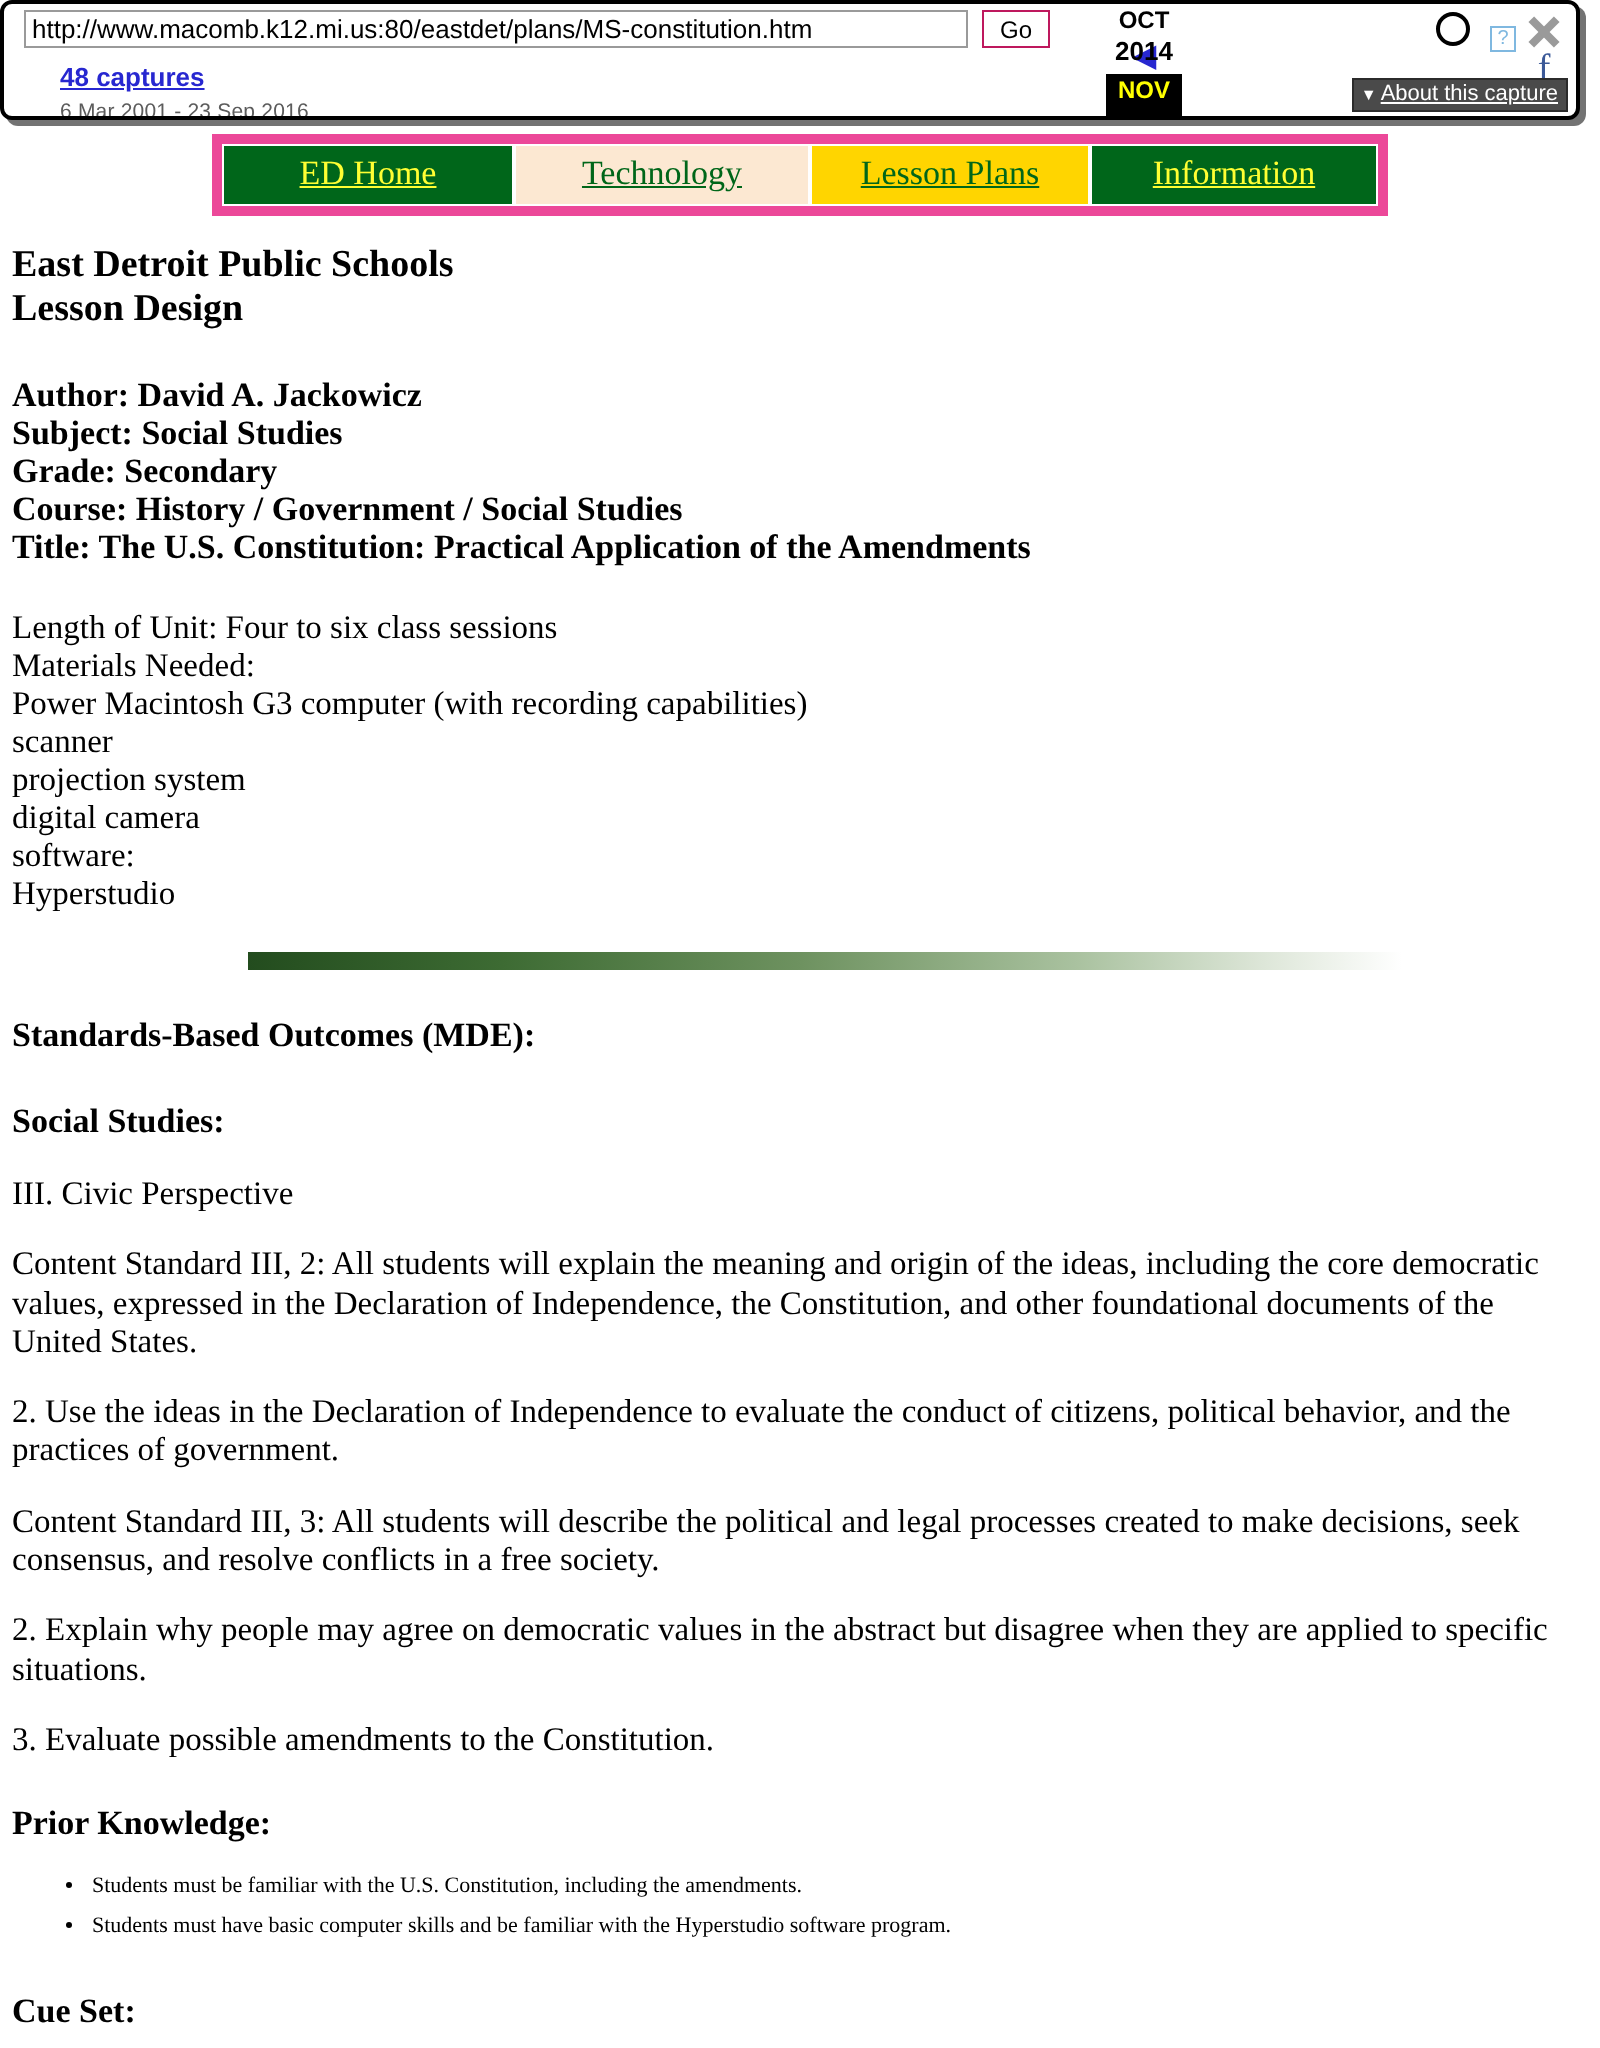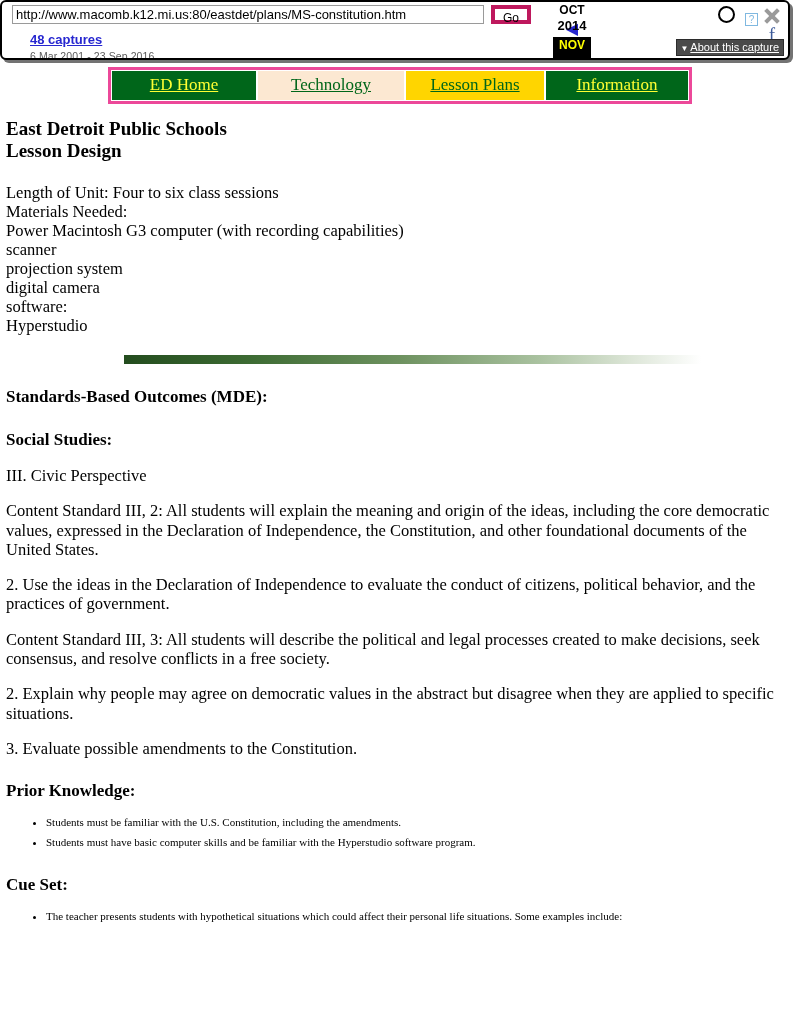--- a/index.html
+++ b/index.html
@@ -51,21 +51,21 @@
     border: 1px solid #9a9a9a;
     box-sizing: border-box;
   }
   #wm-go {
     font-size: 12px;
     font-family: "Liberation Sans", "DejaVu Sans", sans-serif;
     padding: 1px 8px;
     height: 19px;
     line-height: 16px;
     background: #ffffff;
-    border: 4px solid #be185d;
+    border: 1px solid #be185d;
     box-sizing: border-box;
     cursor: pointer;
   }
 
   #wm-captures-block {
     position: absolute;
     left: 28px;
     top: 28px;
   }
   #wm-captures-link {
@@ -224,21 +224,21 @@
   }
 
   
   #navbar-wrap {
     display: flex;
     justify-content: center;
     margin-top: 7px;
   }
   #navbar {
     display: flex;
-    border: 3px solid #ec4899;
+    border: 5px solid #ec4899;
     background: #ffffff;
     padding: 1px;
   }
   .nav-cell {
     padding: 3px 0 4px 0;
     text-align: center;
     font-family: "Liberation Serif", "DejaVu Serif", serif;
     font-size: 17px;
     cursor: pointer;
     border: 1px solid transparent;
@@ -379,20 +379,27 @@
     </div>
   </div>
 
   <div id="content">
 
     <h1 class="doc-title">
       <span>East Detroit Public Schools</span>
       <span class="l2">Lesson Design</span>
     </h1>
 
+    <div class="meta-block">
+      <div>Author: David A. Jackowicz</div>
+      <div>Subject: Social Studies</div>
+      <div>Grade: Secondary</div>
+      <div>Course: History / Government / Social Studies</div>
+      <div>Title: The U.S. Constitution: Practical Application of the Amendments</div>
+    </div>
 
     <div class="plain-block">
       <div>Length of Unit: Four to six class sessions</div>
       <div>Materials Needed:</div>
       <div>Power Macintosh G3 computer (with recording capabilities)</div>
       <div>scanner</div>
       <div>projection system</div>
       <div>digital camera</div>
       <div>software:</div>
       <div>Hyperstudio</div>

